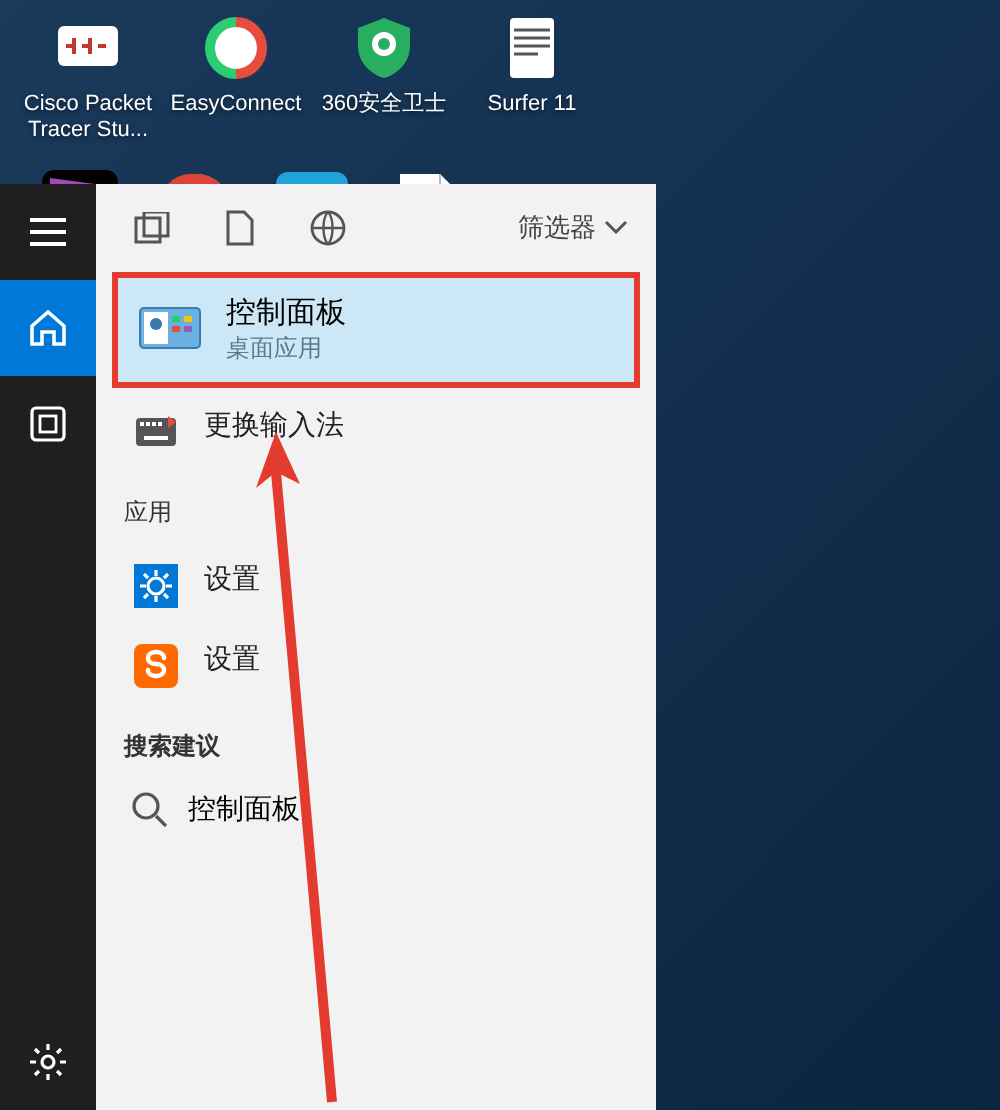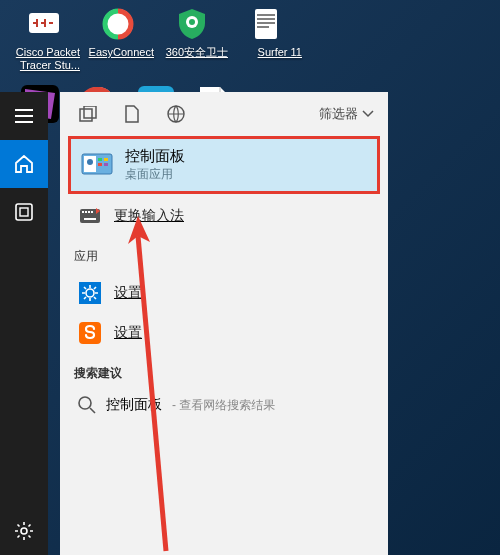--- a/index.html
+++ b/index.html
@@ -1,47 +1,47 @@
 <!DOCTYPE html>
 <html><head>
 <meta charset="utf-8">
 <style>
 * { margin: 0; padding: 0; box-sizing: border-box; font-family: "Microsoft YaHei", "Segoe UI", sans-serif; }
 body { width: 500px; height: 555px; overflow: hidden; background: linear-gradient(135deg, #1a3a5c 0%, #0a2540 100%); position: relative; }
 
 .desktop { position: absolute; top: 0; left: 0; width: 500px; height: 555px; }
 .desktop-icons { display: flex; gap: 2px; padding: 4px 8px 0 8px; }
-.desktop-icon { width: 72px; text-align: right; color: #fff; font-size: 11px; text-decoration: underline; }
+.desktop-icon { width: 72px; text-align: center; color: #fff; font-size: 11px; }
 .desktop-icon .ico { width: 40px; height: 40px; margin: 0 auto 2px auto; display: flex; align-items: center; justify-content: center; }
 .desktop-icon .lbl { line-height: 13px; word-break: break-all; text-shadow: 0 1px 2px rgba(0,0,0,.6); }
 
 .taskbar-icons { display: flex; gap: 18px; padding: 6px 20px; margin-top: 6px; }
 .taskbar-icons .ti { width: 40px; height: 40px; display: flex; align-items: center; justify-content: center; }
 
 .leftrail { position: absolute; left: 0; top: 92px; bottom: 0; width: 48px; background: #1f1f1f; display: flex; flex-direction: column; align-items: center; z-index: 3; }
 .leftrail .rail-btn { width: 48px; height: 48px; display: flex; align-items: center; justify-content: center; color: #fff; cursor: pointer; }
 .leftrail .rail-btn.active { background: #0078d7; }
 .leftrail .spacer { flex: 1; }
 
-.panel { position: absolute; left: 60px; top: 92px; width: 328px; bottom: 0; background: #f2f2f2; z-index: 2; display: flex; flex-direction: column; overflow: hidden; }
+.panel { position: absolute; left: 48px; top: 92px; width: 280px; bottom: 0; background: #f2f2f2; z-index: 2; display: flex; flex-direction: column; overflow: hidden; }
 
 .toprow { height: 44px; display: flex; align-items: center; padding: 0 8px; gap: 4px; }
 .toprow .ticon { width: 40px; height: 40px; display: flex; align-items: center; justify-content: center; color: #555; cursor: pointer; }
 .toprow .flex1 { flex: 1; }
 .filter { color: #444; font-size: 13px; display: flex; align-items: center; gap: 4px; padding: 4px 6px; cursor: pointer; }
 
 .section-title { font-size: 12px; color: #333; padding: 8px 14px 6px 14px; font-weight: 400; }
 
 .best-match { margin: 0 8px; border: 3px solid #e43b2f; background: #cce8f6; display: flex; align-items: center; padding: 8px 10px; gap: 12px; cursor: pointer; }
 .best-match .bm-icon { width: 32px; height: 32px; display: flex; align-items: center; justify-content: center; }
 .best-match .bm-title { font-size: 15px; color: #000; }
 .best-match .bm-sub { font-size: 12px; color: #5a7a8a; }
 
 .list { padding: 2px 0; }
-.item { display: flex; align-items: center; gap: 12px; padding: 8px 18px; cursor: pointer; text-decoration: underline; }
+.item { display: flex; gap: 12px; padding: 8px 18px; cursor: pointer; }
 .item .it-icon { width: 24px; height: 24px; display: flex; align-items: center; justify-content: center; }
 .item .it-text { font-size: 14px; color: #222; }
 
 .suggestion-row { display: flex; align-items: center; gap: 10px; padding: 8px 18px; cursor: pointer; }
 .suggestion-row .sg-main { font-size: 14px; color: #000; }
 .suggestion-row .sg-hint { font-size: 12px; color: #888; }
 
 .arrow-annot { position: absolute; left: 128px; top: 216px; width: 60px; height: 340px; z-index: 5; pointer-events: none; }
 
 svg { display: block; }
@@ -245,21 +245,20 @@
 
   <div class="section-title" style="font-weight:600;padding-top:10px">搜索建议</div>
   <div class="suggestion-row">
     <div class="it-icon">
       <svg width="18" height="18" viewBox="0 0 18 18">
           <circle cx="7" cy="7" r="6" fill="none" stroke="#555" stroke-width="1.6"></circle>
           <path d="M12 12l5 5" stroke="#555" stroke-width="1.6"></path>
         </svg>
     </div>
     <span class="sg-main">控制面板</span>
-    <span class="sg-hint">- 查看网络搜索结果</span>
   </div>
 
 </div>
 
 <svg class="arrow-annot" viewBox="0 0 60 340">
   <path d="M38 335 L10 20" stroke="#e43b2f" stroke-width="5" fill="none"></path>
   <path d="M10 0 L0 28 L10 20 L22 26 Z" fill="#e43b2f"></path>
 </svg>
 
 </body></html>

